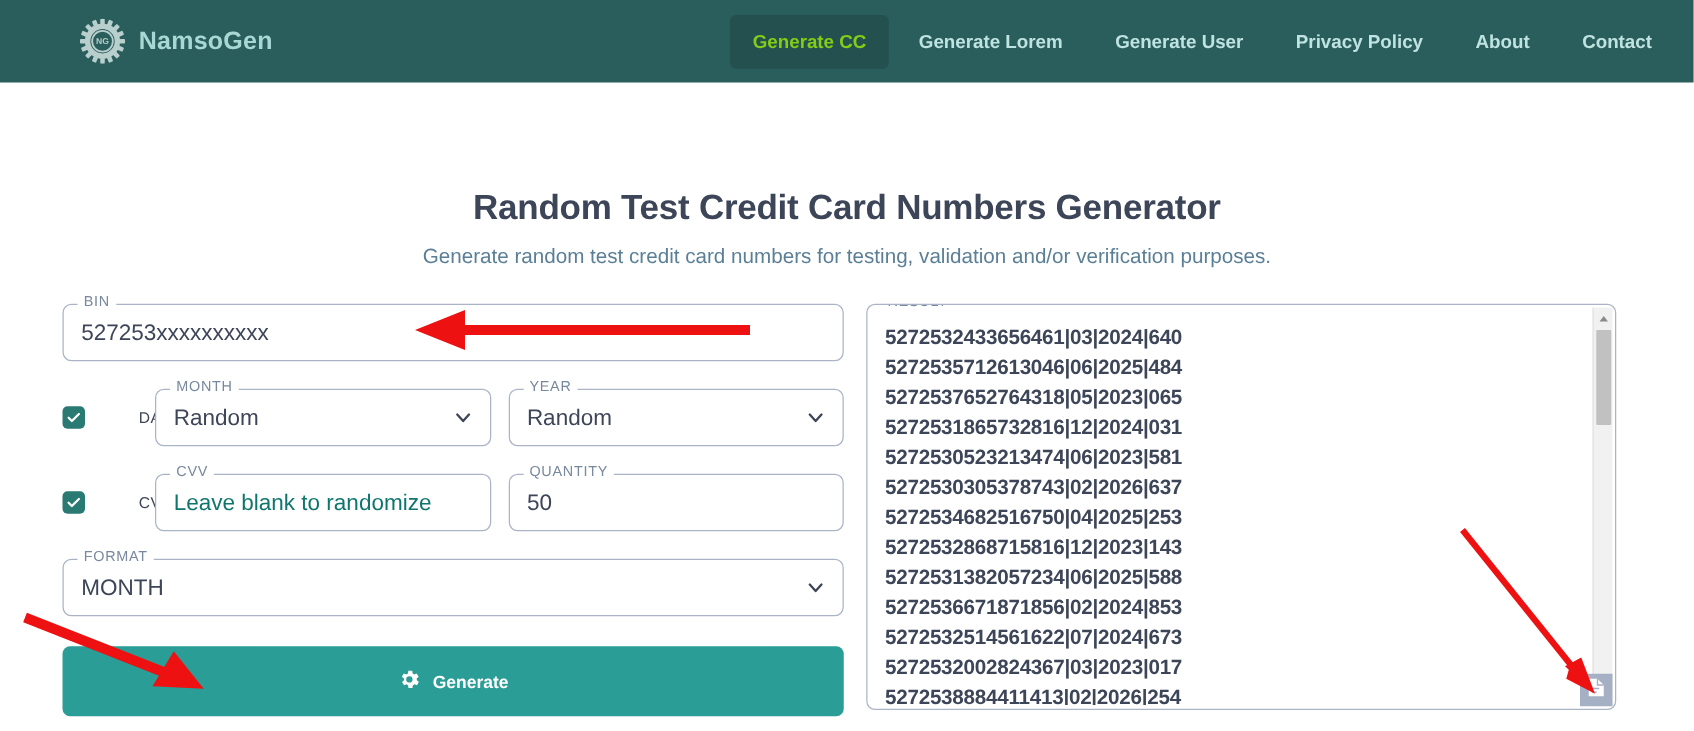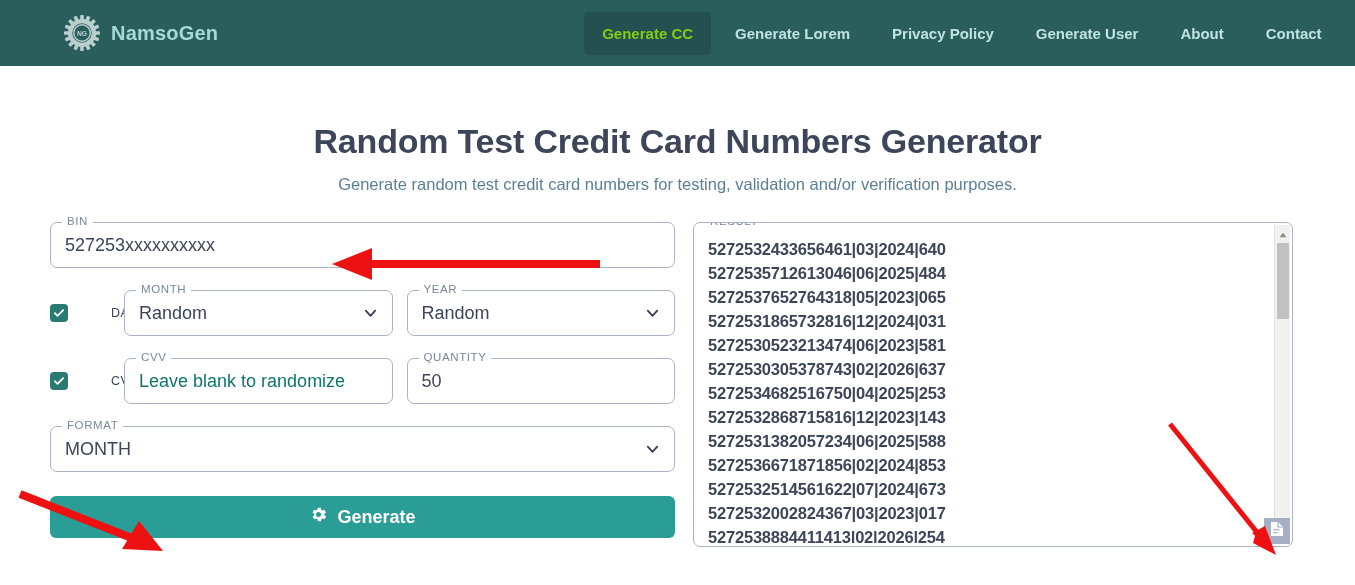--- a/index.html
+++ b/index.html
@@ -50,22 +50,22 @@
     text-decoration: none;
   }
   .nav-link.active {
     background: #24504f;
     color: #84cc16;
   }
 
   
   .page-title {
     text-align: center;
-    margin-top: 56px;
-    font-size: 34px;
+    margin-top: 84px;
+    font-size: 28px;
     font-weight: bold;
     color: #3d4558;
     letter-spacing: -0.2px;
   }
   .page-sub {
     text-align: center;
     margin-top: 14px;
     font-size: 16.5px;
     color: #5a7f96;
   }
@@ -140,26 +140,26 @@
     color: #3d4558;
     letter-spacing: .4px;
     font-weight: 500;
     margin-left: 36px;
   }
   .half { flex: 1 1 0; min-width: 0; }
 
   .gen-btn {
     margin-top: 24px;
     width: 100%;
-    height: 42px;
+    height: 56px;
     background: #2a9d96;
     border: none;
     border-radius: 6px;
     color: #ffffff;
-    font-size: 18px;
+    font-size: 14px;
     font-weight: bold;
     display: flex;
     align-items: center;
     justify-content: center;
     gap: 9px;
     cursor: pointer;
     font-family: "Liberation Sans", sans-serif;
   }
   .gen-btn svg { width: 19px; height: 19px; }
 
@@ -269,22 +269,22 @@
         <circle cx="50" cy="50" r="23" fill="none" stroke="#b9cfcd" stroke-width="4"></circle>
         <text x="50" y="57" font-size="19" font-weight="bold" fill="#b9cfcd" text-anchor="middle" font-family="Liberation Sans, sans-serif">NG</text>
       </svg>
     </span>
     <span class="brand-name">NamsoGen</span>
   </div>
 
   <div class="nav-links">
     <a class="nav-link active">Generate CC</a>
     <a class="nav-link">Generate Lorem</a>
+    <a class="nav-link">Generate User</a>
     <a class="nav-link">Privacy Policy</a>
-    <a class="nav-link">Generate User</a>
     <a class="nav-link">About</a>
     <a class="nav-link">Contact</a>
   </div>
 </div>
 
 <h1 class="page-title">Random Test Credit Card Numbers Generator</h1>
 <p class="page-sub">Generate random test credit card numbers for testing, validation and/or verification purposes.</p>
 
 <div class="main">
 

